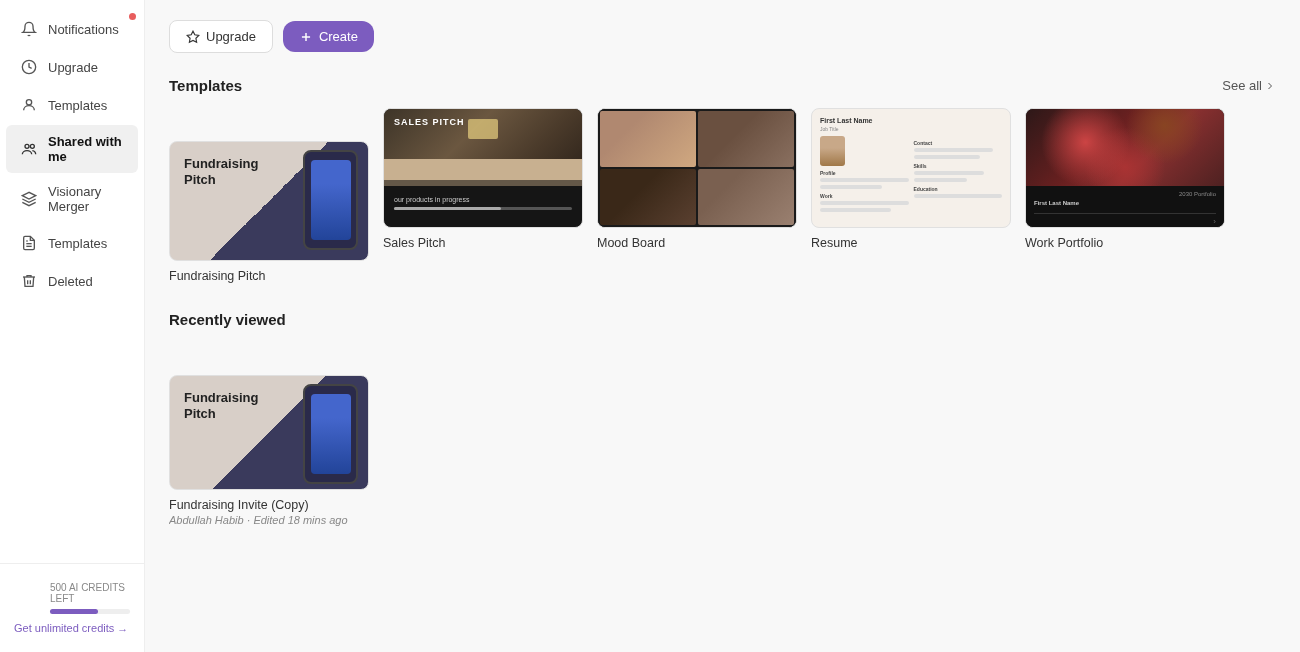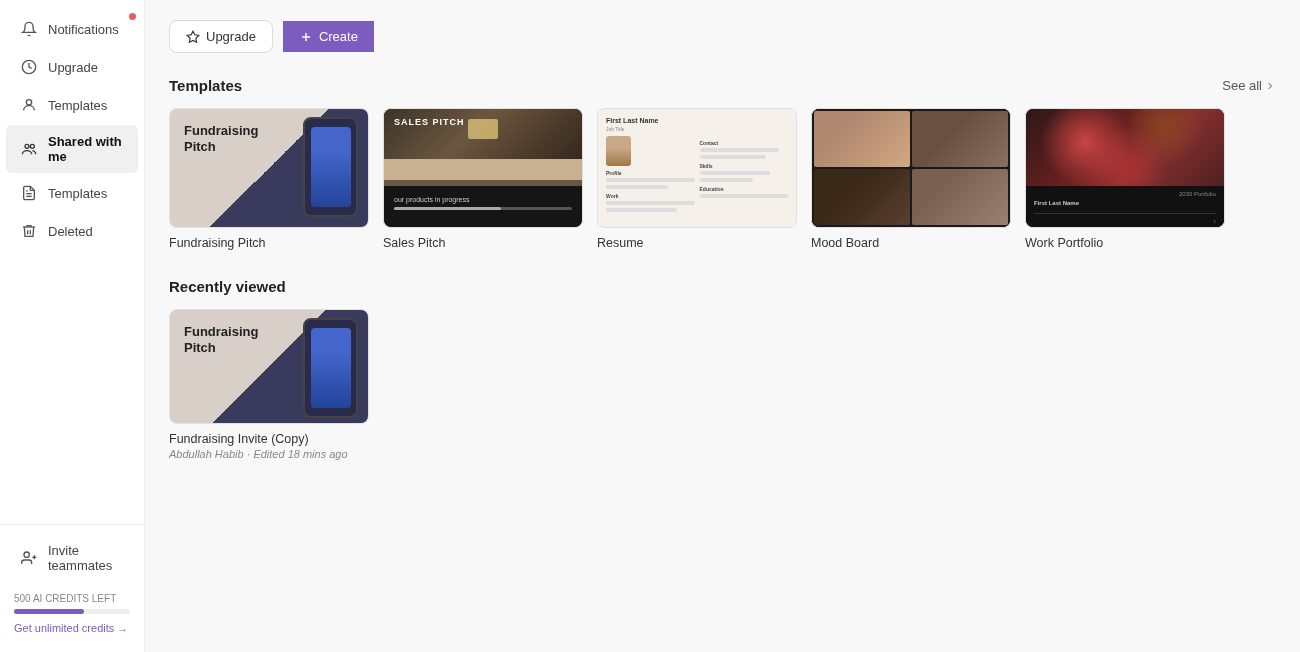--- a/index.html
+++ b/index.html
@@ -28,20 +28,21 @@
     }
     .sidebar-item.active { background: #f0f0f0; font-weight: 600; color: #111; }
     .sidebar-icon { width: 18px; height: 18px; flex-shrink: 0; display: flex; align-items: center; justify-content: center; }
     .sidebar-bottom {
       margin-top: auto;
       border-top: 1px solid #eee;
       padding-top: 8px;
     }
     .credits-bar-container {
       padding: 10px 14px 4px;
+      margin-left: 36px;
     }
     .credits-text {
       font-size: 10px;
       color: #888;
       margin-bottom: 5px;
     }
     .credits-bar-bg {
       background: #eee;
       border-radius: 4px;
       height: 5px;
@@ -90,21 +91,21 @@
       font-size: 13px;
       font-weight: 500;
       color: #333;
     }
     .btn-create {
       display: flex;
       align-items: center;
       gap: 6px;
       padding: 8px 16px;
       border: none;
-      border-radius: 0;
+      border-radius: 12px;
       background: #7c5cbf;
       cursor: pointer;
       font-size: 13px;
       font-weight: 500;
       color: #fff;
     }
 
     
     .section-header {
       display: flex;
@@ -161,20 +162,21 @@
       font-style: italic;
     }
 
     
     .thumb-fp {
       background: linear-gradient(135deg, #d8cfc8 50%, #3a3a5c 50%);
       display: flex;
       align-items: center;
       justify-content: center;
       position: relative;
+      margin-top: 33px;
     }
     .thumb-fp-text {
       position: absolute;
       top: 14px;
       left: 14px;
       color: #222;
       font-size: 13px;
       font-weight: 700;
       line-height: 1.2;
     }
@@ -434,20 +436,30 @@
       <svg width="16" height="16" viewBox="0 0 24 24" fill="none" stroke="#333" stroke-width="2">
         <circle cx="9" cy="8" r="3"></circle>
         <path d="M2 20c0-3 3-5.5 7-5.5s7 2.5 7 5.5"></path>
         <circle cx="17" cy="8" r="3"></circle>
         <path d="M22 20c0-3-2-5-5-5.5"></path>
       </svg>
     </span>
     <span>Shared with me</span>
   </div>
 
+  <div class="sidebar-item">
+    <span class="sidebar-icon">
+      <svg width="16" height="16" viewBox="0 0 24 24" fill="none" stroke="#555" stroke-width="2">
+        <polygon points="12 2 2 7 12 12 22 7 12 2"></polygon>
+        <polyline points="2 17 12 22 22 17"></polyline>
+        <polyline points="2 12 12 17 22 12"></polyline>
+      </svg>
+    </span>
+    <span>Visionary Merger</span>
+  </div>
 
   <div class="sidebar-item">
     <span class="sidebar-icon">
       <svg width="16" height="16" viewBox="0 0 24 24" fill="none" stroke="#555" stroke-width="2">
         <path d="M14 2H6a2 2 0 0 0-2 2v16a2 2 0 0 0 2 2h12a2 2 0 0 0 2-2V8z"></path>
         <polyline points="14 2 14 8 20 8"></polyline>
         <line x1="16" y1="13" x2="8" y2="13"></line>
         <line x1="16" y1="17" x2="8" y2="17"></line>
         <polyline points="10 9 9 9 8 9"></polyline>
       </svg>
@@ -461,31 +473,20 @@
         <polyline points="3 6 5 6 21 6"></polyline>
         <path d="M19 6l-1 14H6L5 6"></path>
         <path d="M10 11v6M14 11v6"></path>
         <path d="M9 6V4h6v2"></path>
       </svg>
     </span>
     <span>Deleted</span>
   </div>
 
   <div class="sidebar-bottom">
-    <div class="sidebar-item">
-      <span class="sidebar-icon">
-        <svg width="16" height="16" viewBox="0 0 24 24" fill="none" stroke="#555" stroke-width="2">
-          <path d="M16 21v-2a4 4 0 0 0-4-4H5a4 4 0 0 0-4 4v2"></path>
-          <circle cx="8.5" cy="7" r="4"></circle>
-          <line x1="20" y1="8" x2="20" y2="14"></line>
-          <line x1="23" y1="11" x2="17" y2="11"></line>
-        </svg>
-      </span>
-      <span>Invite teammates</span>
-    </div>
 
     <div class="credits-bar-container">
       <div class="credits-text">500 AI CREDITS LEFT</div>
       <div class="credits-bar-bg">
         <div class="credits-bar-fill"></div>
       </div>
     </div>
     <div class="get-credits">Get unlimited credits →</div>
   </div>
 </nav>
@@ -538,20 +539,33 @@
         </div>
         <div class="thumb-sp-title">SALES PITCH</div>
         <div class="thumb-sp-bar">
           <div class="thumb-sp-bar-text">our products in progress</div>
           <div class="thumb-sp-progress">
             <div class="thumb-sp-progress-fill"></div>
           </div>
         </div>
       </div>
       <div class="card-label">Sales Pitch</div>
+    </div>
+
+    <div class="template-card">
+      <div class="card-thumb thumb-mb-wrap" style="background:#111;">
+        <div class="thumb-mb-title">Mood Board</div>
+        <div class="thumb-mb" style="width:100%;height:100%;position:absolute;top:0;left:0;">
+          <div class="thumb-mb-cell mb-cell-1" style="background:linear-gradient(135deg,#b08870 30%,#d0a880 100%);"></div>
+          <div class="thumb-mb-cell mb-cell-2" style="background:linear-gradient(135deg,#6a5040 40%,#8a7060 100%);"></div>
+          <div class="thumb-mb-cell mb-cell-3" style="background:linear-gradient(135deg,#3a2818 40%,#5a4030 100%);"></div>
+          <div class="thumb-mb-cell mb-cell-4" style="background:linear-gradient(135deg,#7a6050 30%,#9a8070 100%);"></div>
+        </div>
+      </div>
+      <div class="card-label">Mood Board</div>
     </div>
 
     <div class="template-card">
       <div class="card-thumb thumb-resume">
         <div style="font-size:7px;font-weight:700;color:#333;margin-bottom:2px;">First Last Name</div>
         <div style="font-size:5px;color:#888;margin-bottom:4px;">Job Title</div>
         <div class="thumb-resume-cols">
           <div class="thumb-resume-left">
             <div class="thumb-resume-portrait"></div>
             <div class="thumb-resume-section">Profile</div>
@@ -570,33 +584,20 @@
             <div class="thumb-resume-line" style="width:60%;"></div>
             <div class="thumb-resume-section">Education</div>
             <div class="thumb-resume-line"></div>
           </div>
         </div>
       </div>
       <div class="card-label">Resume</div>
     </div>
 
     <div class="template-card">
-      <div class="card-thumb thumb-mb-wrap" style="background:#111;">
-        <div class="thumb-mb-title">Mood Board</div>
-        <div class="thumb-mb" style="width:100%;height:100%;position:absolute;top:0;left:0;">
-          <div class="thumb-mb-cell mb-cell-1" style="background:linear-gradient(135deg,#b08870 30%,#d0a880 100%);"></div>
-          <div class="thumb-mb-cell mb-cell-2" style="background:linear-gradient(135deg,#6a5040 40%,#8a7060 100%);"></div>
-          <div class="thumb-mb-cell mb-cell-3" style="background:linear-gradient(135deg,#3a2818 40%,#5a4030 100%);"></div>
-          <div class="thumb-mb-cell mb-cell-4" style="background:linear-gradient(135deg,#7a6050 30%,#9a8070 100%);"></div>
-        </div>
-      </div>
-      <div class="card-label">Mood Board</div>
-    </div>
-
-    <div class="template-card">
       <div class="card-thumb thumb-wp">
         <div class="thumb-wp-bg">
           <div class="thumb-wp-flowers"></div>
         </div>
         <div class="thumb-wp-bar">
           <span class="thumb-wp-name">First Last Name</span>
           <span class="thumb-wp-year">2030 Portfolio</span>
           <div style="clear:both;"></div>
           <div style="width:100%;height:1px;background:#333;margin-top:4px;"></div>
           <div style="display:flex;justify-content:flex-end;margin-top:3px;">

